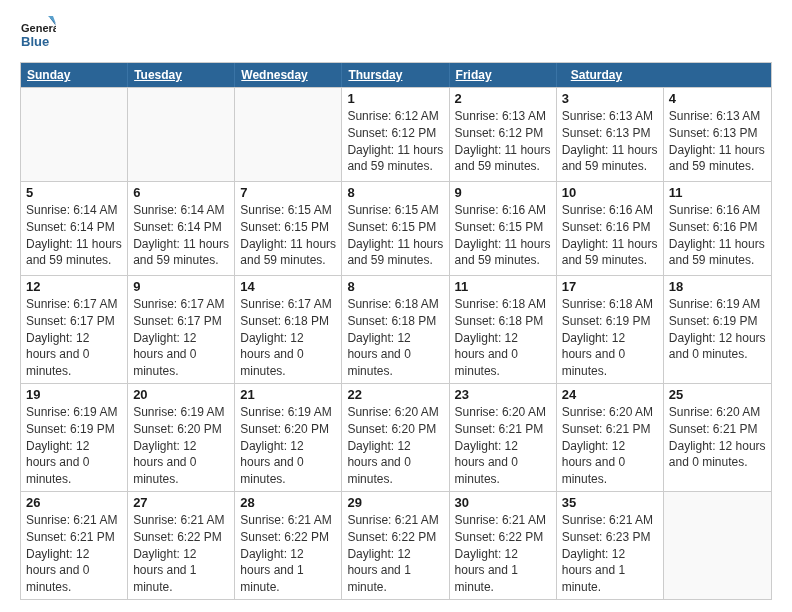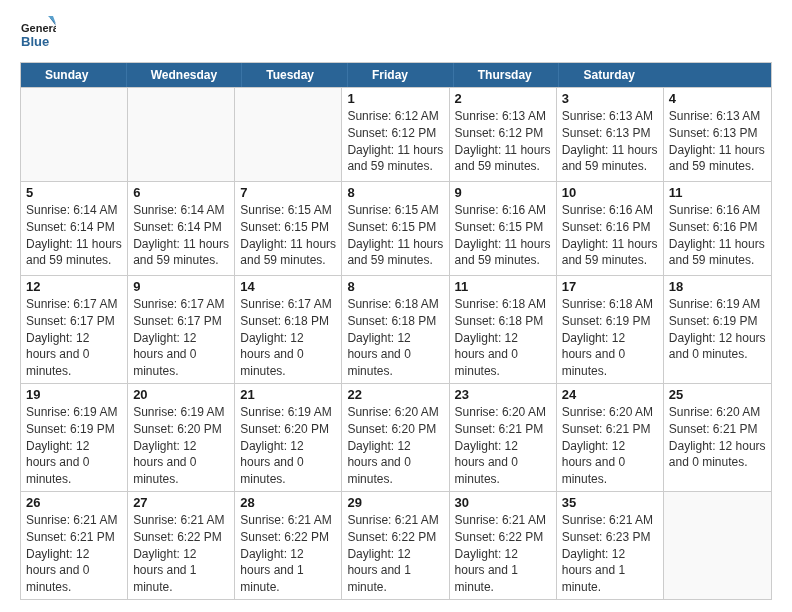--- a/index.html
+++ b/index.html
@@ -48,25 +48,26 @@
     }
     .cal-header-row {
       display: grid;
       grid-template-columns: repeat(7, 1fr);
       background: #2a6496;
     }
     .cal-header-cell {
       color: #fff;
       font-size: 12px;
       font-weight: bold;
-      padding: 5px 24px;
+      padding: 5px 6px;
       border-right: 1px solid #3a74a6;
       text-align: left;
-    }
-    .cal-header-cell:last-child { border-right: none; }
+      text-decoration: underline;
+    }
+    .cal-header-cell:last-child { border-right: none; margin-left: 8px; }
     .cal-body {
       flex: 1;
       display: flex;
       flex-direction: column;
     }
     .cal-row {
       display: grid;
       grid-template-columns: repeat(7, 1fr);
       flex: 1;
       border-top: 1px solid #ccc;
@@ -111,24 +112,24 @@
 </div>
     <div class="title-block">
       <div class="cal-title"></div>
       <div class="cal-subtitle"></div>
     </div>
   </div>
 
   <div class="calendar">
     <div class="cal-header-row">
     <div class="cal-header-cell">Sunday</div>
+        <div class="cal-header-cell">Tuesday</div>
         <div class="cal-header-cell">Wednesday</div>
-        <div class="cal-header-cell">Tuesday</div>
+        <div class="cal-header-cell">Thursday</div>
         <div class="cal-header-cell">Friday</div>
-        <div class="cal-header-cell">Thursday</div>
         <div class="cal-header-cell">Saturday</div>
       </div>
     <div class="cal-body">
     <div class="cal-row">
           <div class="cal-cell empty"></div>
           <div class="cal-cell empty"></div>
           <div class="cal-cell empty"></div>
           <div class="cal-cell">
             <div class="day-num">1</div>
             <div class="day-info">Sunrise: 6:12 AM<br>Sunset: 6:12 PM<br>Daylight: 11 hours and 59 minutes.</div>

